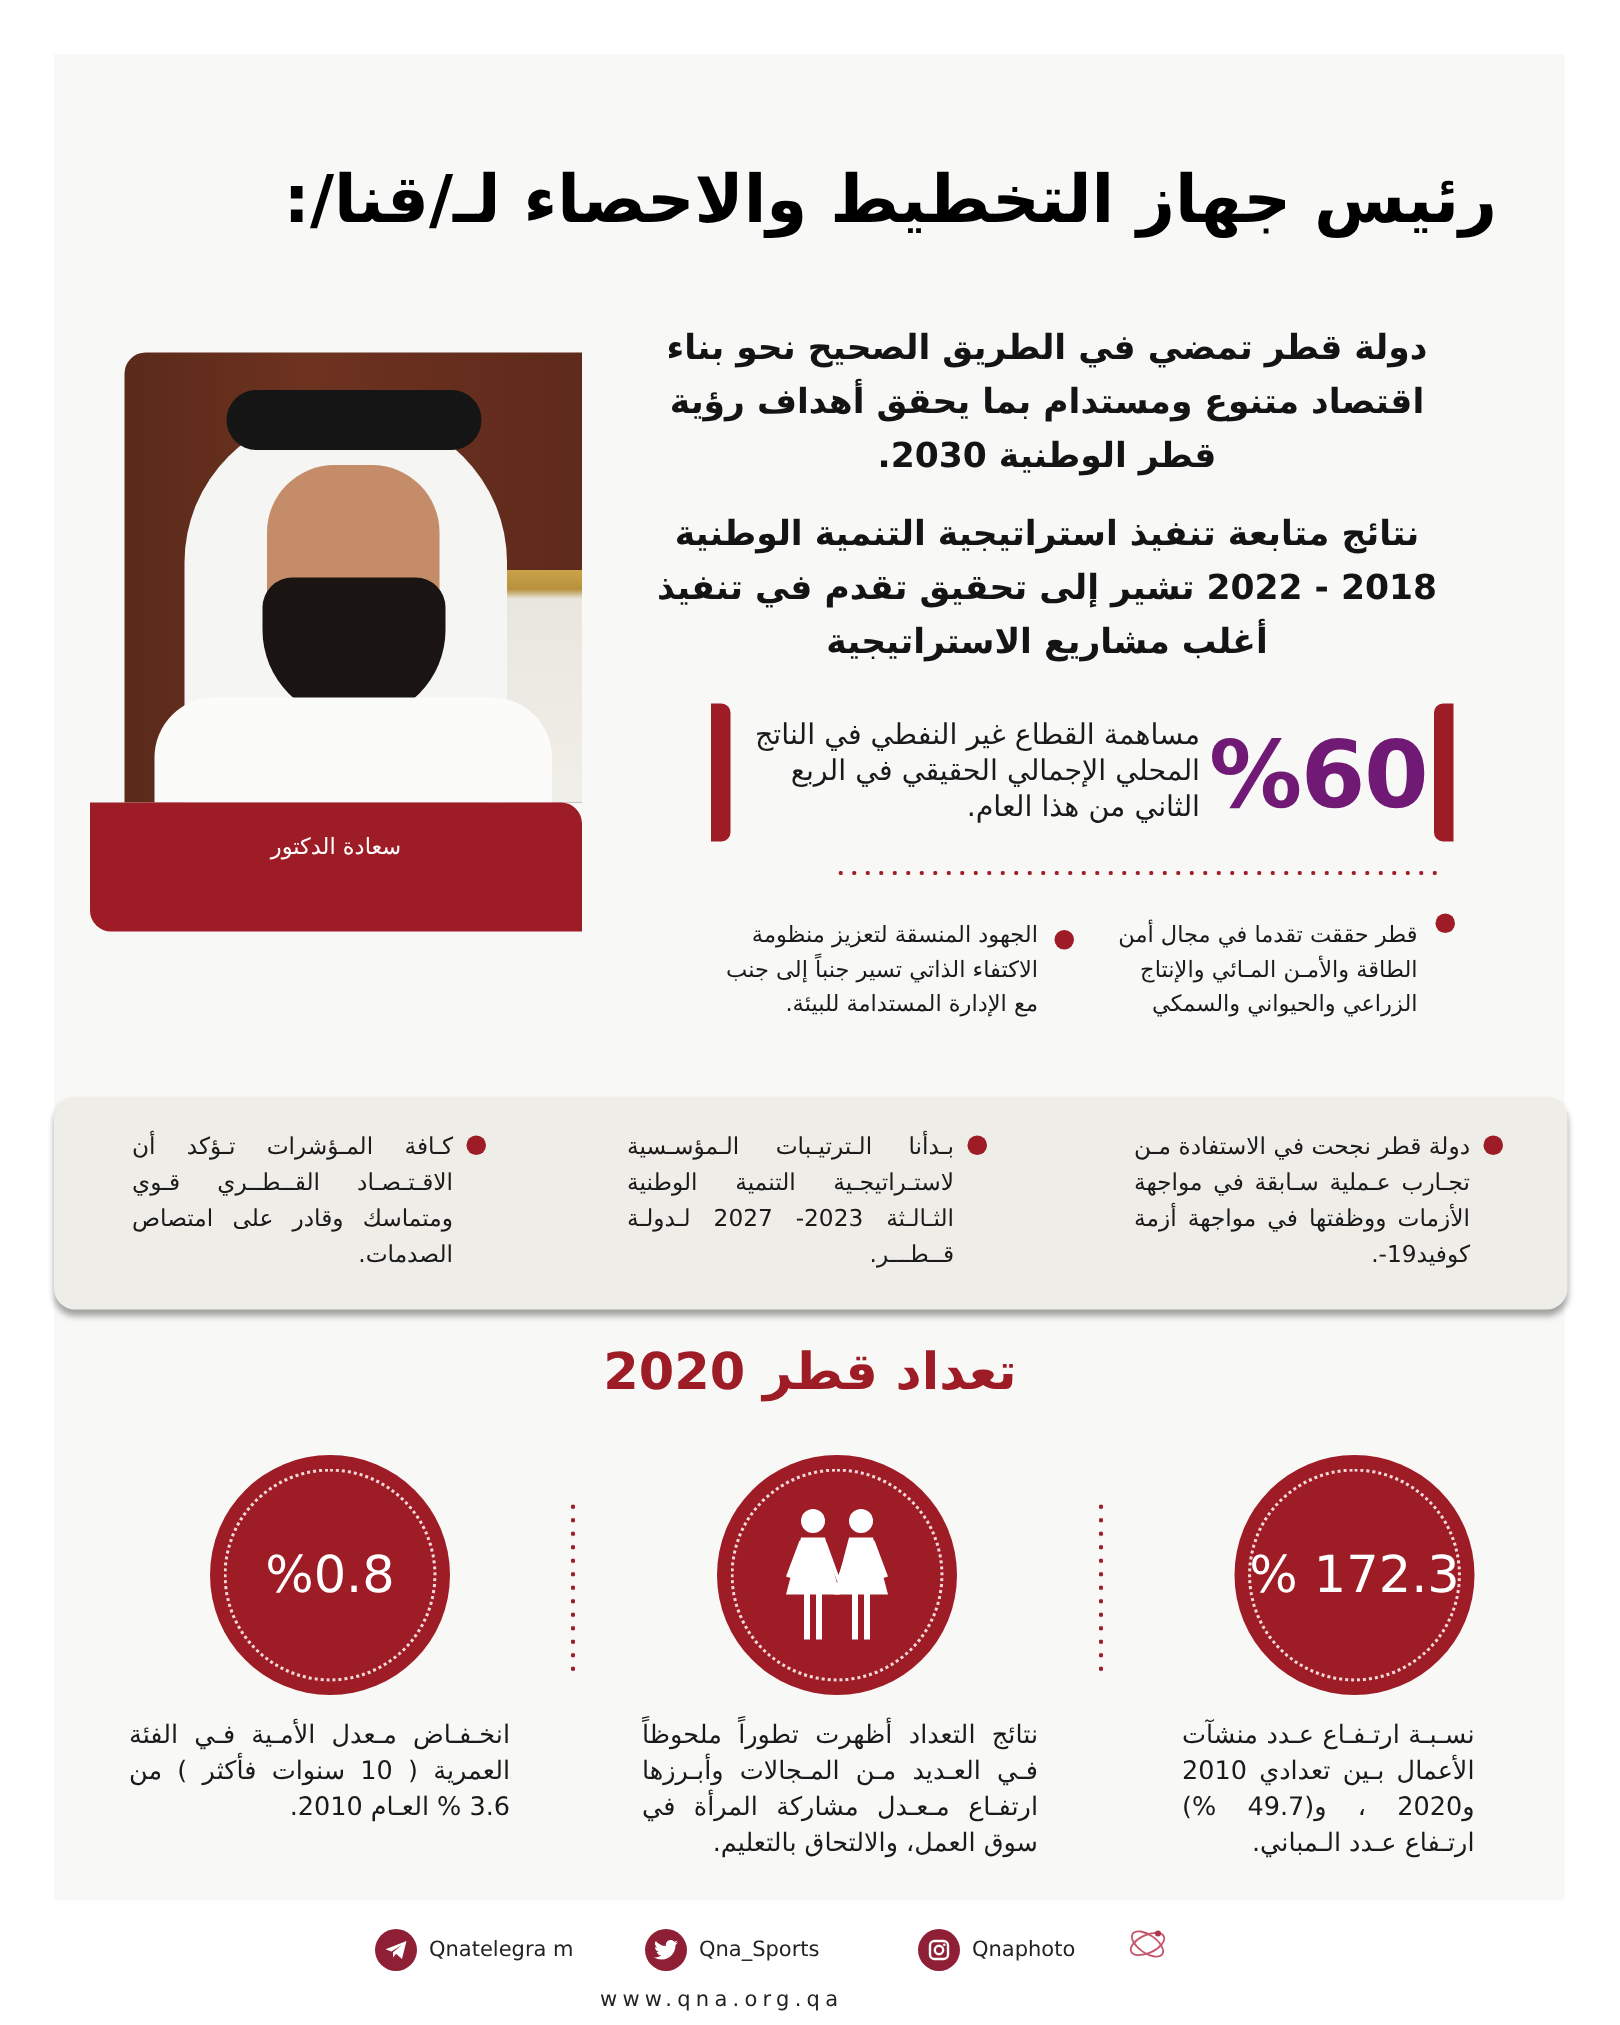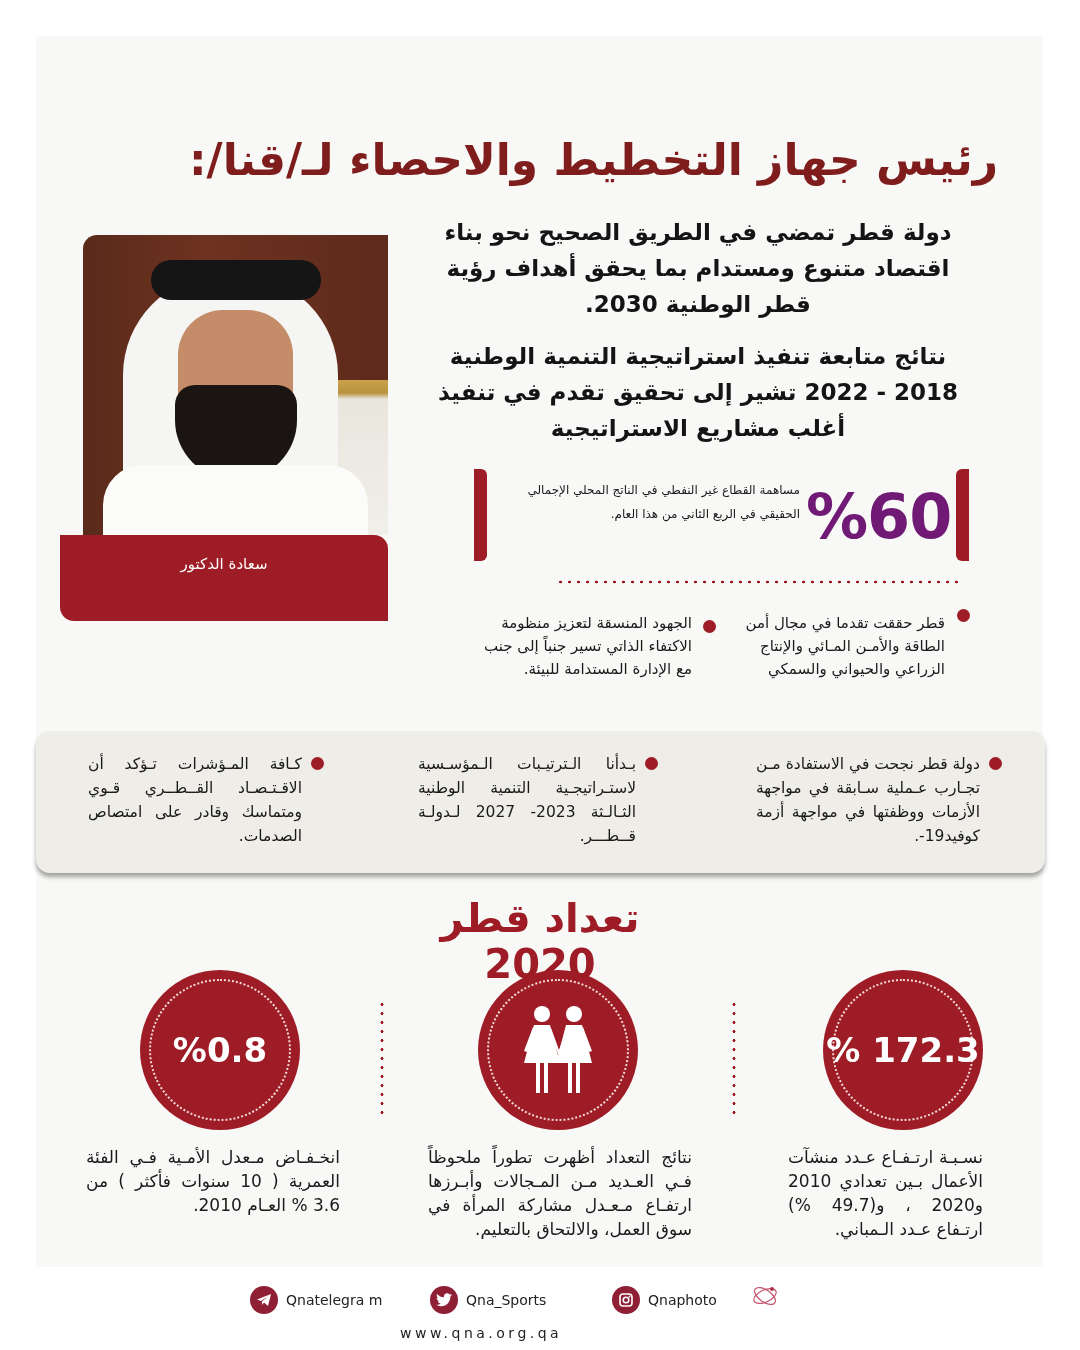--- a/index.html
+++ b/index.html
@@ -1,57 +1,57 @@
 <!DOCTYPE html>
 <html><head>
 <meta charset="utf-8">
 <style>
   html, body { margin:0; padding:0; }
   body { width:1080px; height:1350px; background:#ffffff; position:relative; overflow:hidden;
          font-family:"DejaVu Sans", sans-serif; color:#1a1a1a; }
   .panel { position:absolute; left:36px; top:36px; width:1007px; height:1231px; background:#f8f9f7; }
-  .title { position:absolute; right:82px; top:108px; width:820px; font-size:44px; font-weight:bold; color:#7f1d1d; direction:rtl; text-align:right; letter-spacing:-0.5px;margin-top:26px; }
+  .title { position:absolute; right:82px; top:108px; width:820px; font-size:44px; font-weight:bold; color:#000000; direction:rtl; text-align:right; letter-spacing:-0.5px; }
   .lead { position:absolute; right:102px; width:560px; font-size:23px; font-weight:bold; line-height:36px; color:#141414; direction:rtl; text-align:center; }
   .lead1 { top:214px; }
   .lead2 { top:338px; }
   .photo { position:absolute; left:83px; top:235px; width:305px; height:300px; border-radius:14px 0 0 0; overflow:hidden;
            background:linear-gradient(90deg,#5a2a1a 0%,#6e3220 40%,#5e2a1b 100%); }
   .photo .frame { position:absolute; right:0; top:145px; width:60px; height:160px; background:linear-gradient(#c9a24a,#b8913d 8%,#e9e6de 12%,#f1efe9); }
   .photo .ghutra { position:absolute; left:40px; top:40px; width:215px; height:270px; background:#f5f5f3; border-radius:100px 100px 0 0; }
   .photo .agal { position:absolute; left:68px; top:25px; width:170px; height:40px; background:#151515; border-radius:30px; }
   .photo .face { position:absolute; left:95px; top:75px; width:115px; height:160px; background:#c48c68; border-radius:45px 45px 55px 55px; }
   .photo .beard { position:absolute; left:92px; top:150px; width:122px; height:95px; background:#1a1412; border-radius:20px 20px 60px 60px; }
   .photo .thobe { position:absolute; left:20px; top:230px; width:265px; height:80px; background:#fbfbfa; border-radius:40px 40px 0 0; }
   .namecard { position:absolute; left:60px; top:535px; width:328px; height:86px; background:#9e1c25; border-radius:0 14px 0 14px; color:#fff; text-align:center; direction:rtl; }
   .namecard .n1 { margin-top:20px; font-size:15px; }
   .namecard .n2 { font-size:15px; font-weight:bold; margin-top:4px; }
   .bar { position:absolute; width:13px; background:#9e1c25; }
   .bar-right { left:956px; top:469px; height:92px; border-radius:6px 0 0 6px; }
   .bar-left { left:474px; top:469px; height:92px; border-radius:0 6px 6px 0; }
   .stat60 { position:absolute; left:806px; top:480px; font-size:62px; font-weight:900; color:#701a75; direction:ltr; letter-spacing:-1px; font-family:"DejaVu Sans", sans-serif; }
-  .stat60-text { position:absolute; left:498px; top:478px; width:302px; font-size:12px; line-height:24px; direction:rtl; text-align:right; }
+  .stat60-text { position:absolute; left:498px; top:478px; width:302px; font-size:19px; line-height:24px; direction:rtl; text-align:right; }
   .dots-h { position:absolute; left:556px; top:580px; width:404px; height:4px;
             background-image:radial-gradient(circle,#9e1c25 1.2px,transparent 1.6px); background-size:9px 4px; }
   .bullet { position:absolute; direction:rtl; text-align:right; font-size:15px; line-height:23px; }
   .bullet .dot { position:absolute; width:13px; height:13px; border-radius:50%; background:#9e1c25; }
   .b1 { left:740px; top:612px; width:205px; }
   .b1 .dot { right:-25px; top:-3px; }
   .b2 { left:470px; top:612px; width:222px; }
   .b2 .dot { right:-24px; top:8px; }
   .band { position:absolute; left:36px; top:731px; width:1009px; height:142px; background:#efede8; border-radius:14px;
           box-shadow:0 4px 4px rgba(0,0,0,0.35); }
   .c3 { position:absolute; top:752px; direction:rtl; text-align:justify; font-size:15.5px; line-height:24px; }
   .c3 .dot { position:absolute; width:13px; height:13px; border-radius:50%; background:#9e1c25; top:5px; right:-22px; }
   .c3a { left:756px; width:224px; }
   .c3b { left:418px; width:218px; }
   .c3c { left:88px; width:214px; }
-  .census-title { position:absolute; left:380px; top:895px; width:320px; text-align:center; font-size:40px; font-weight:900; color:#9e1c25; direction:rtl; }
+  .census-title { position:absolute; left:380px; top:895px; width:320px; text-align:center; font-size:34px; font-weight:900; color:#9e1c25; direction:rtl; }
   .circle { position:absolute; width:160px; height:160px; border-radius:50%; background:#9e1c25; top:970px; display:flex; align-items:center; justify-content:center; }
   .circle::before { content:""; position:absolute; inset:9px; border-radius:50%; border:2.5px dotted #f3d9d9; }
-  .circle .val { color:#fff; font-size:34px; font-weight:700; position:relative; direction:ltr; }
+  .circle .val { color:#fff; font-size:34px; font-weight:400; position:relative; direction:ltr; }
   .ci1 { left:823px; }
   .ci2 { left:478px; }
   .ci3 { left:140px; }
   .vdots { position:absolute; top:1000px; width:4px; height:115px;
            background-image:radial-gradient(circle,#9e1c25 1.3px,transparent 1.7px); background-size:4px 9px; }
   .vd1 { left:732px; }
   .vd2 { left:380px; }
   .ctext { position:absolute; top:1145px; direction:rtl; text-align:justify; font-size:17px; line-height:24px; }
   .ct1 { left:788px; width:195px; }
   .ct2 { left:428px; width:264px; }

